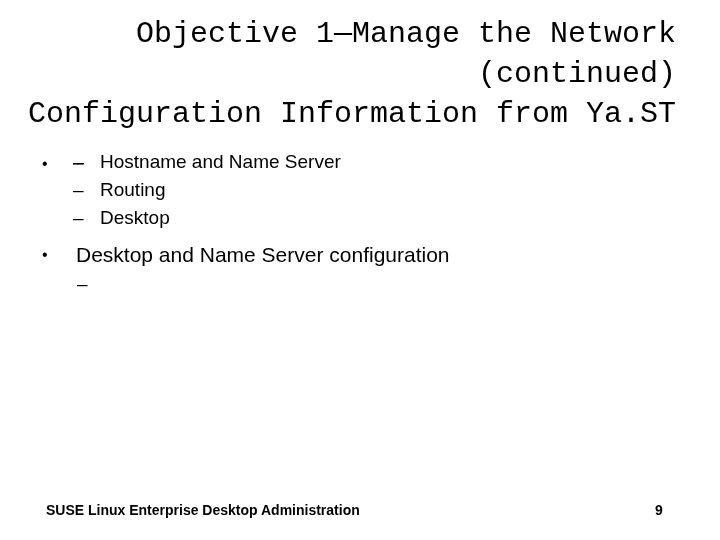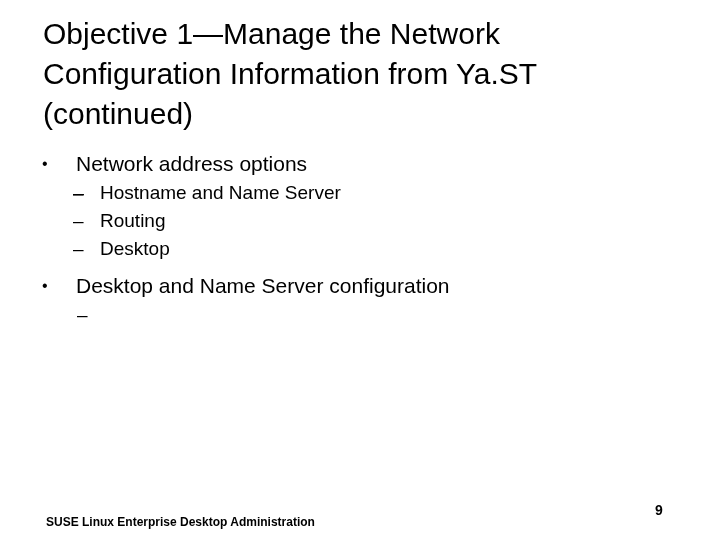--- a/index.html
+++ b/index.html
@@ -16,24 +16,25 @@
     position: relative;
     width: 720px;
     height: 540px;
     background: #ffffff;
     overflow: hidden;
   }
 
   
   .title-block {
     position: absolute;
-    left: 43px;
+    left: 28px;
     top: 14px;
     width: 648px;
-    text-align: left;
+    text-align: right;
+    font-family: Liberation Mono, monospace;
   }
   .title-line {
     font-size: 30px;
     line-height: 40px;
     font-weight: normal;
     color: #000000;
     white-space: nowrap;
     letter-spacing: 0px;
   }
 
@@ -93,22 +94,22 @@
   .footer {
     position: absolute;
     left: 0;
     top: 500px;
     width: 720px;
     height: 24px;
   }
   .footer-text {
     position: absolute;
     left: 46px;
-    top: 12px;
-    font-size: 12px;
+    top: 0;
+    font-size: 14px;
     line-height: 20px;
     font-weight: bold;
     color: #000000;
     white-space: nowrap;
   }
   .footer-page {
     position: absolute;
     left: 655px;
     top: 0;
     width: 30px;
@@ -119,29 +120,28 @@
     color: #000000;
   }
 </style>
 </head>
 <body>
 
 <div id="slide">
 
   <div class="title-block">
     <div class="title-line">Objective 1—Manage the Network</div>
+    <div class="title-line">(continued)</div>
     <div class="title-line">Configuration Information from Ya.ST</div>
-    <div class="title-line">(continued)</div>
   </div>
 
   <div class="body-block">
 
     <div class="lvl1">
       <span class="marker">•</span>
-      <span>Network address options</span>
     </div>
 
     <div class="lvl2">
       <span class="marker">–</span>
     </div>
     <div class="lvl2">
       <span class="marker">–</span>
     </div>
     <div class="lvl2">
       <span class="marker">–</span>

